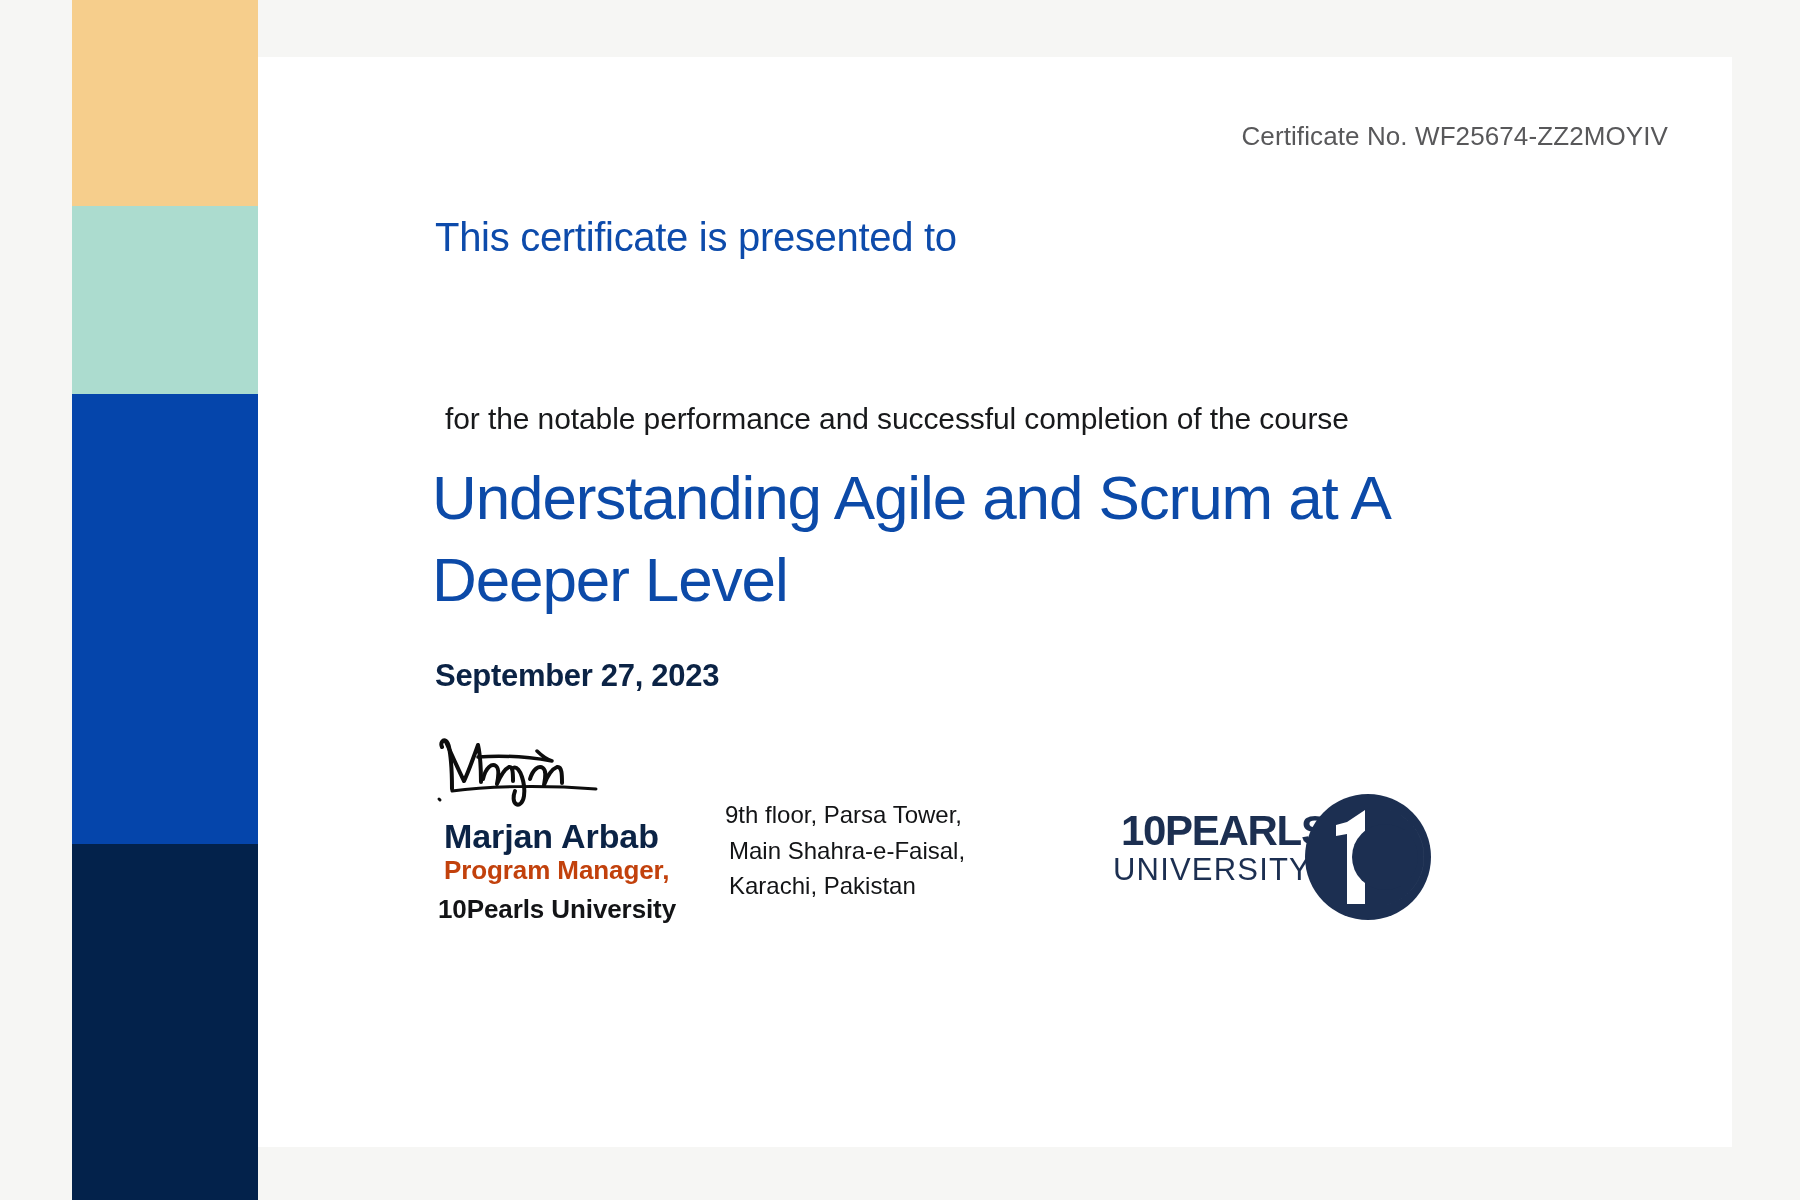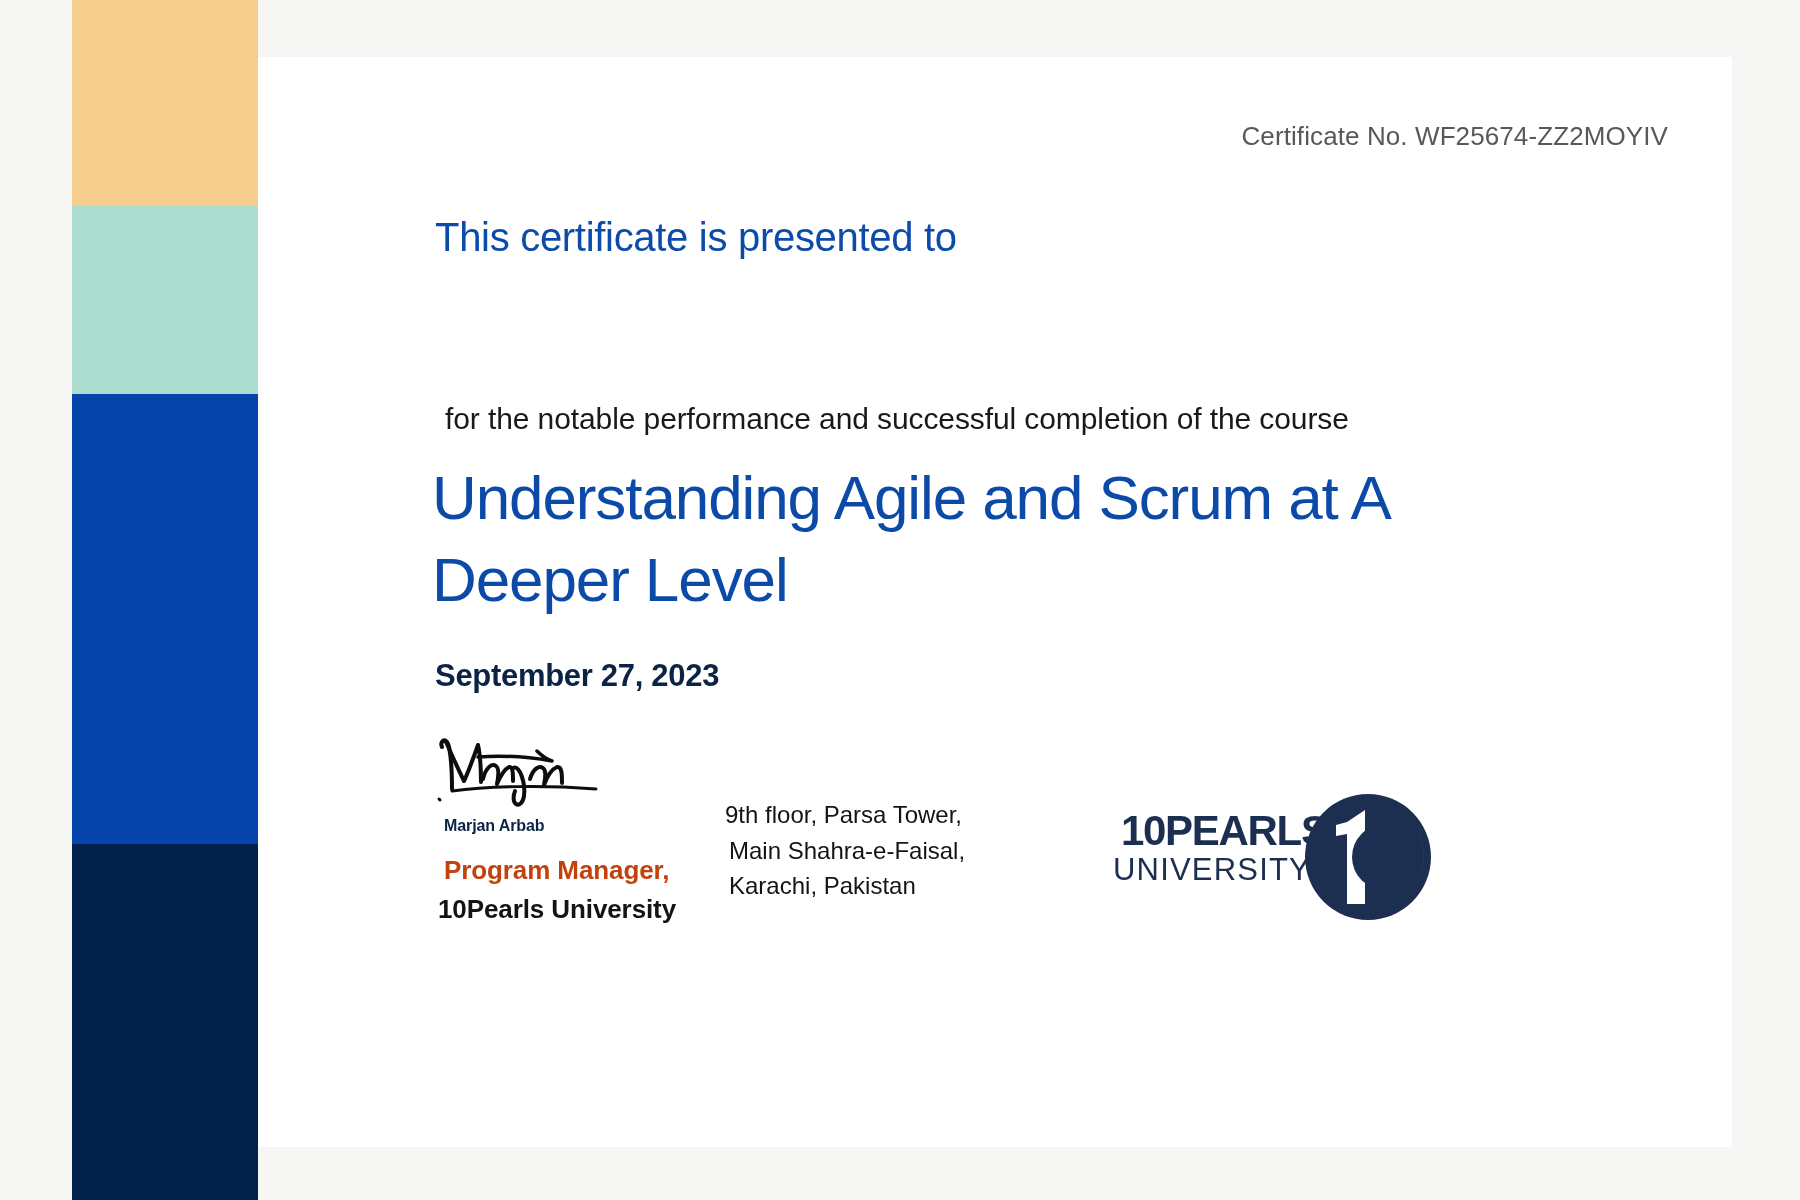--- a/index.html
+++ b/index.html
@@ -138,21 +138,21 @@
     position: absolute;
     left: 0;
     top: 0;
     width: 200px;
     height: 80px;
   }
   #signer-name {
     position: absolute;
     left: 10px;
     top: 88px;
-    font-size: 16px;
+    font-size: 34px;
     font-weight: bold;
     color: #0b2345;
     letter-spacing: -0.1px;
   }
   #signer-title {
     position: absolute;
     left: 10px;
     top: 126px;
     font-size: 26px;
     font-weight: bold;

